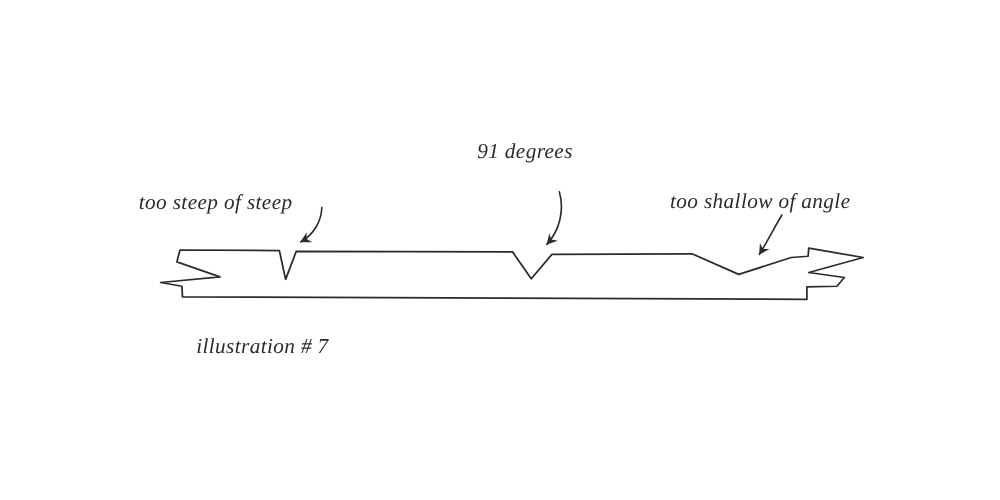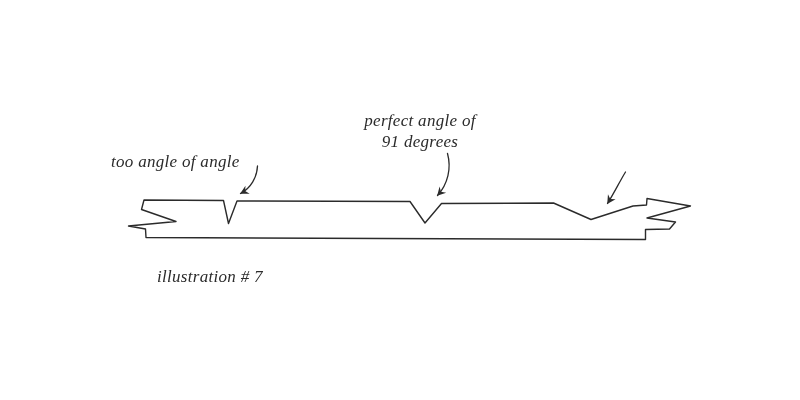--- a/index.html
+++ b/index.html
@@ -82,23 +82,23 @@
              L 128.5,226
              L 176,221.5
              L 141.5,209.5
              Z"></path>
 
     <path class="arrow-line" marker-end="url(#arrowhead)" d="M 257.5,166 C 257,177 251,188 240.5,193.5"></path>
     <path class="arrow-line" marker-end="url(#arrowhead)" d="M 447.5,153.5 C 451.5,168 448,184 437.5,195.5"></path>
     <path class="arrow-line" marker-end="url(#arrowhead)" d="M 625.5,172 C 620,181 613.5,194 607.5,203.5"></path>
   </svg>
 
-  <div class="label" style="left:111px; top:152px;">too angle of angle</div>
+  <div class="label" style="left:111px; top:152px;">too steep of steep</div>
 
   <div class="label label-center" style="left:340px; top:111px; width:160px;">
-    <div>perfect angle of</div>
     <div>91 degrees</div>
   </div>
 
+  <div class="label" style="left:536px; top:151px;">too shallow of angle</div>
 
   <div class="label" style="left:157px; top:267px;">illustration # 7</div>
 
 </div>
 
 </body></html>

